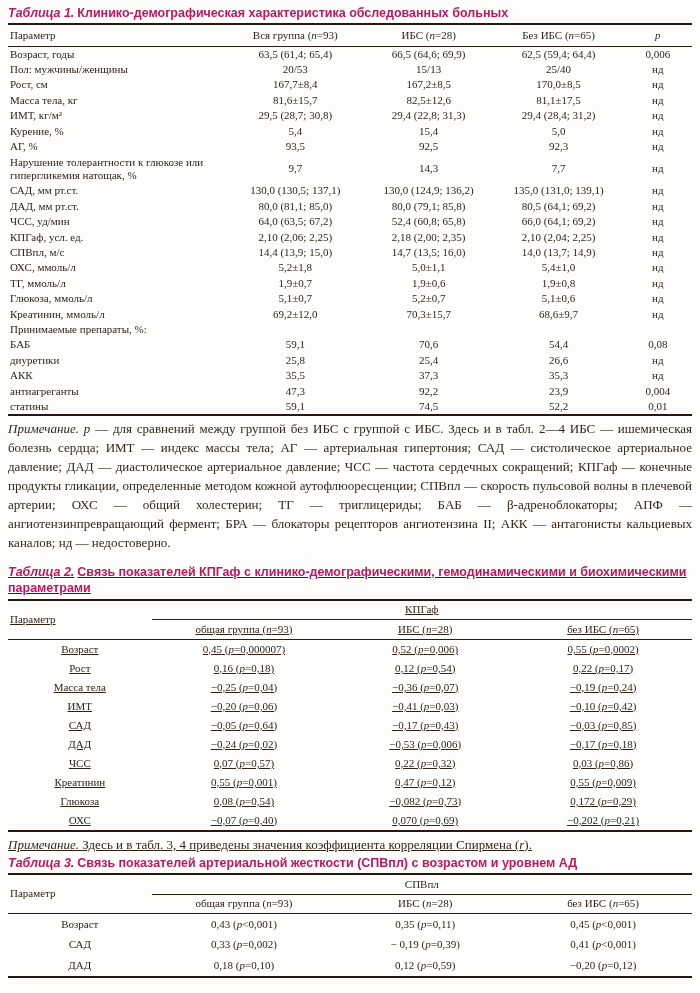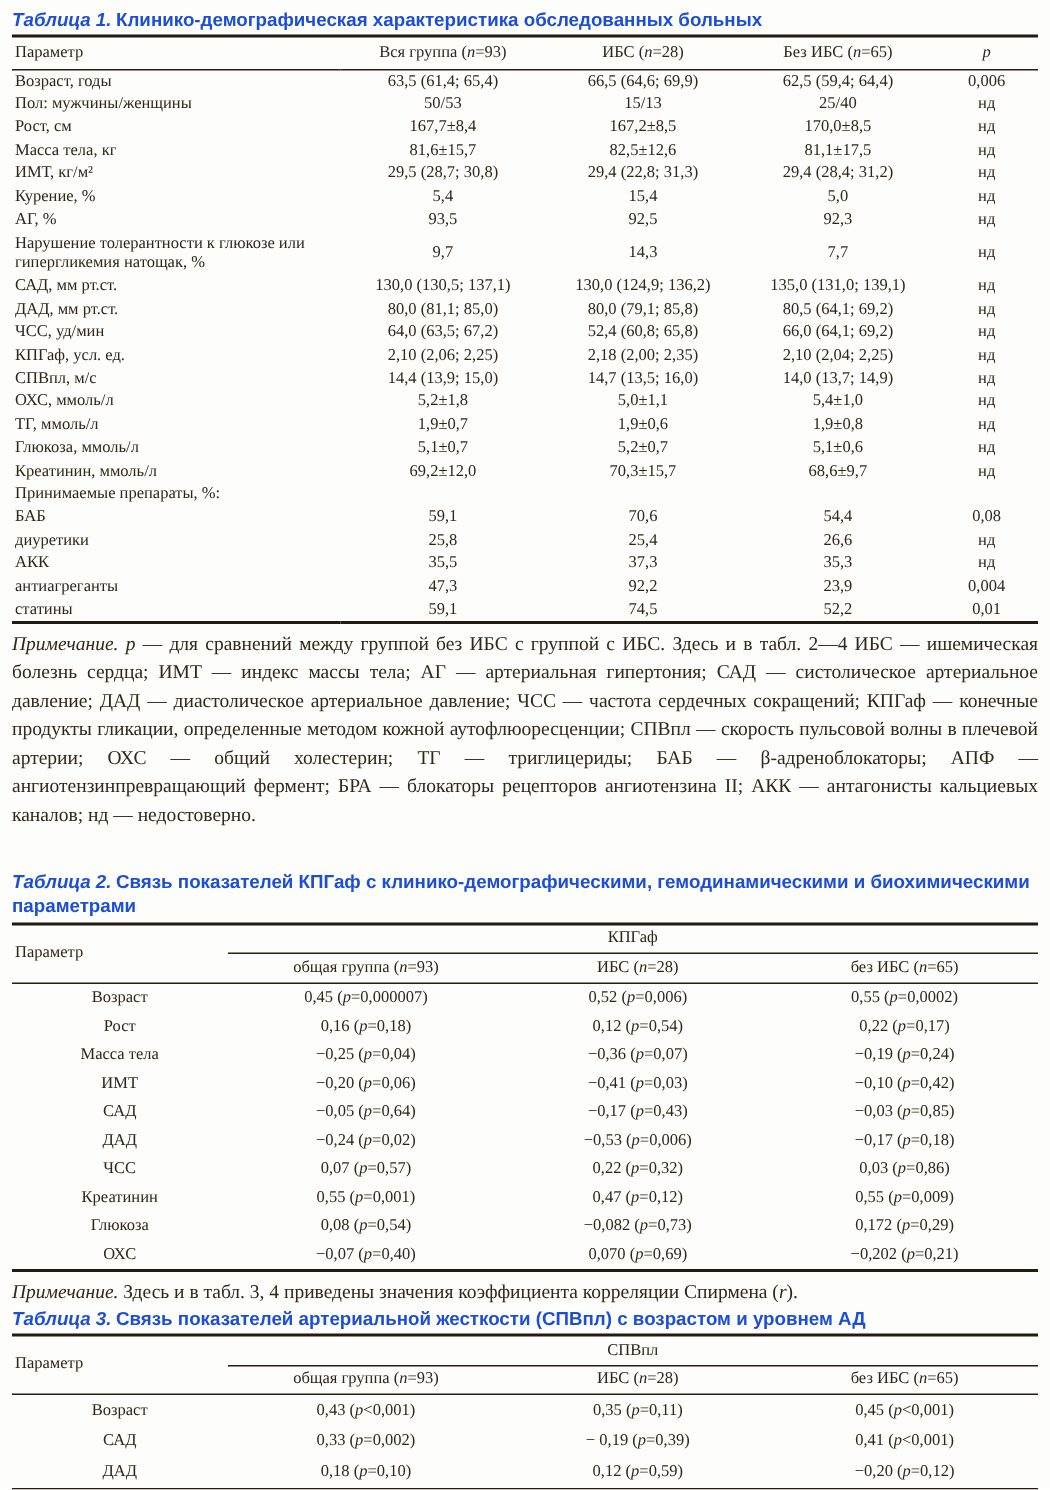--- a/index.html
+++ b/index.html
@@ -3,26 +3,26 @@
 <meta charset="utf-8">
 <style>
   html,body{margin:0;padding:0;}
   .page{
     width:700px;height:993px;box-sizing:border-box;
     background:#fdfdfb;color:#2f2317;
     font-family:"Liberation Serif",serif;
     padding:5px 8px 0 8px;overflow:hidden;
   }
   .tsec{margin:0;}
-  #sec-table-2{margin-top:27px;}
+  #sec-table-2{margin-top:11px;text-decoration:underline;}
   #sec-table-3{margin-top:0;}
   #sec-table-4{margin-top:13px;}
   .t-title{
     font-family:"Liberation Sans",sans-serif;font-weight:bold;
-    font-size:12.5px;line-height:1.3;color:#1d4ed8;
+    font-size:12.5px;line-height:1.3;color:#be185d;
     border-bottom:2.5px solid #241a11;padding-bottom:2px;
   }
   .t-label{font-style:italic;margin-right:3px;}
   table.data-table{
     width:100%;border-collapse:collapse;table-layout:fixed;
     font-size:11px;line-height:1.22;color:#31251a;
     border-bottom:2.4px solid #241a11;
   }
   table.data-table th{font-weight:normal;}
   table.data-table thead{border-bottom:1.2px solid #2a1d12;}
@@ -72,21 +72,21 @@
           <tbody>
             <tr>
               <td class="l">Возраст, годы</td>
               <td class="c">63,5 (61,4; 65,4)</td>
               <td class="c">66,5 (64,6; 69,9)</td>
               <td class="c">62,5 (59,4; 64,4)</td>
               <td class="c">0,006</td>
             </tr>
             <tr>
               <td class="l">Пол: мужчины/женщины</td>
-              <td class="c">50/53</td>
+              <td class="c">20/53</td>
               <td class="c">15/13</td>
               <td class="c">25/40</td>
               <td class="c">нд</td>
             </tr>
             <tr>
               <td class="l">Рост, см</td>
               <td class="c">167,7±8,4</td>
               <td class="c">167,2±8,5</td>
               <td class="c">170,0±8,5</td>
               <td class="c">нд</td>

